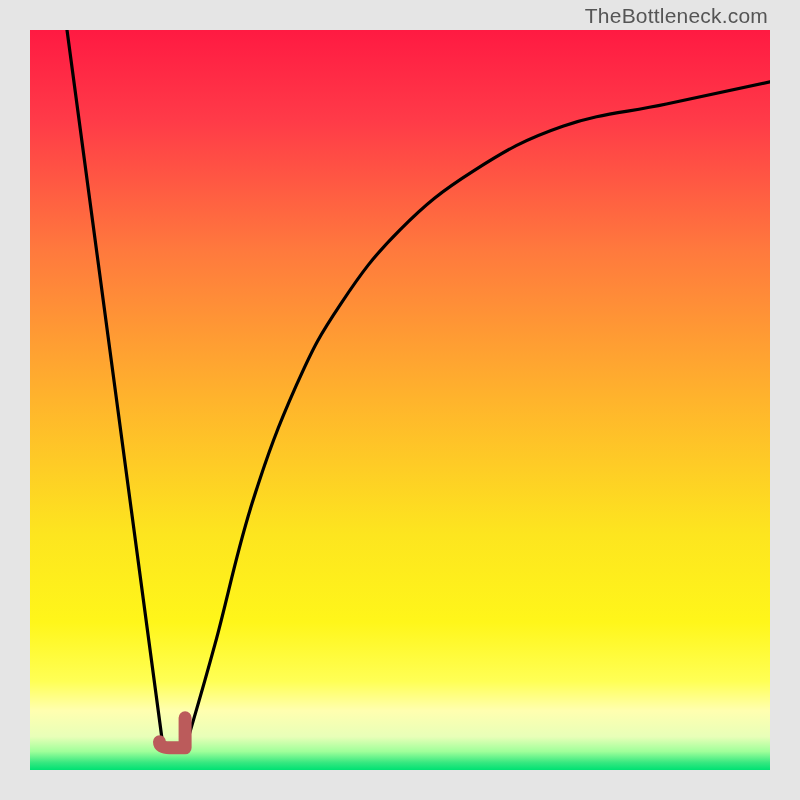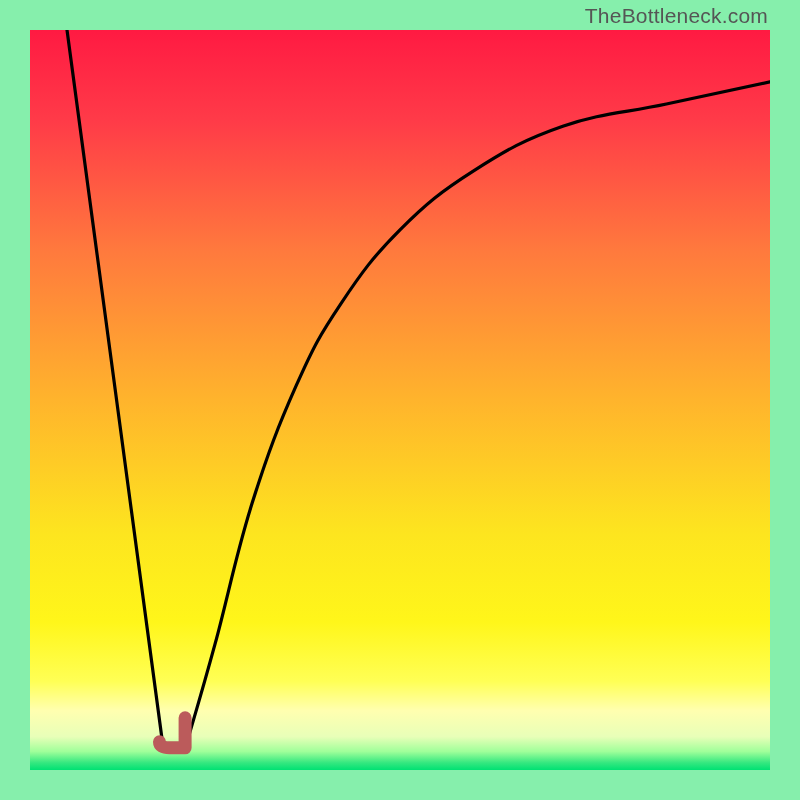--- a/index.html
+++ b/index.html
@@ -10,21 +10,21 @@
     background: #000;
     overflow: hidden;
     font-family: Arial, Helvetica, sans-serif;
   }
   .frame {
     position: absolute;
     left: 0;
     top: 0;
     width: 800px;
     height: 800px;
-    background: #86efac;
+    background: #e5e5e5;
   }
   .plot-area {
     position: absolute;
     left: 30px;
     top: 30px;
     width: 740px;
     height: 740px;
     overflow: hidden;
   }
   .gradient {

